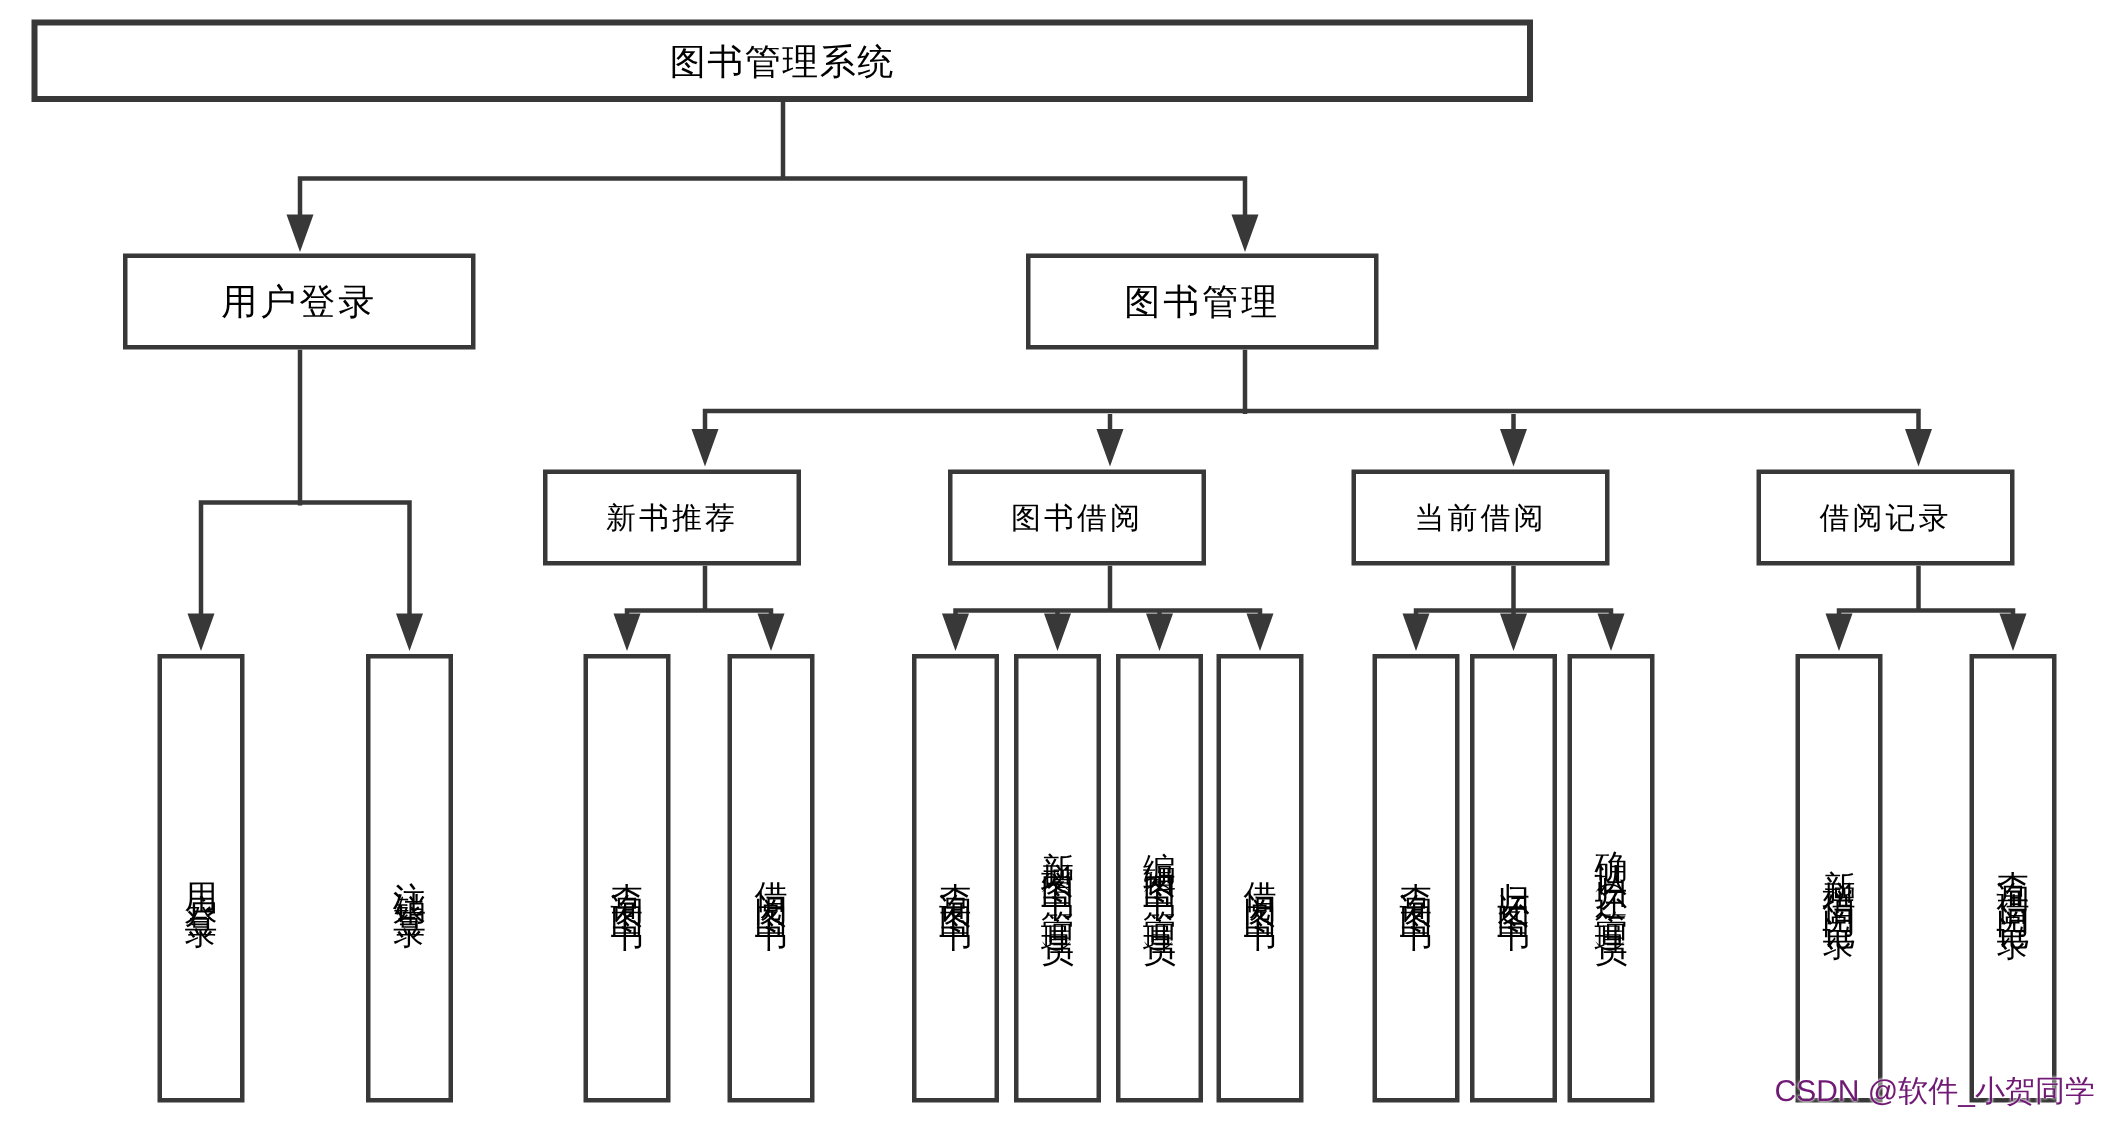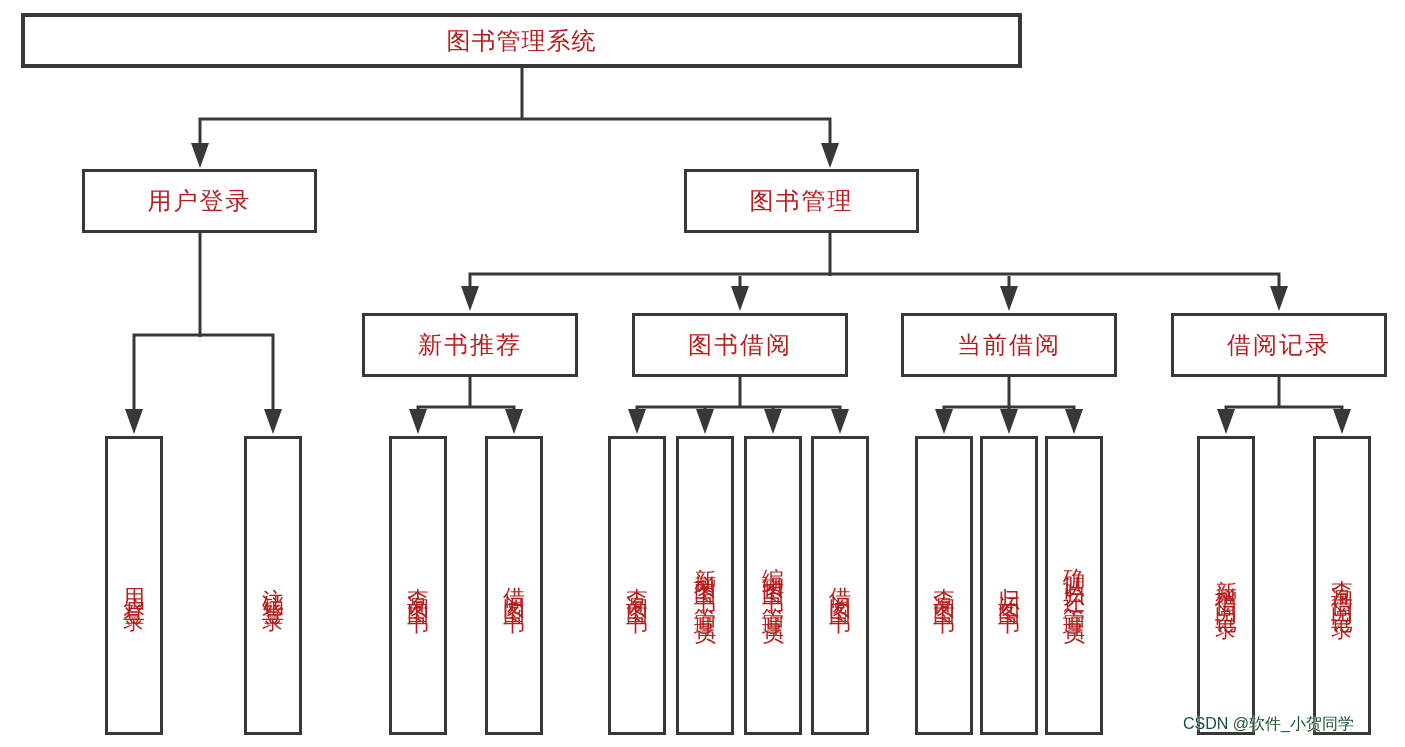--- a/index.html
+++ b/index.html
@@ -22,59 +22,59 @@
     z-index: 0;
   }
   .node {
     position: absolute;
     box-sizing: border-box;
     border: 3px solid #383838;
     background: #ffffff;
     display: flex;
     align-items: center;
     justify-content: center;
-    color: #b91c1c;
+    color: #000000;
     z-index: 1;
     font-family: Liberation Serif, serif;
   }
   .root-node {
     left: 21px; top: 13px;
     width: 1001px; height: 55px;
     border-width: 4px;
     font-size: 24px;
     letter-spacing: 1px;
   }
   .branch-node {
     width: 235px; height: 64px;
     top: 169px;
     font-size: 24px;
     letter-spacing: 2px;
   }
   .sub-node {
-    width: 216px; height: 64px;
+    width: 172px; height: 64px;
     top: 313px;
-    font-size: 24px;
+    font-size: 20px;
     letter-spacing: 2px;
   }
   .leaf {
     width: 58px; height: 299px;
     top: 436px;
     writing-mode: vertical-rl;
     text-orientation: mixed;
     font-size: 22px;
     letter-spacing: 8px;
     line-height: 1;
   }
   .watermark {
     position: absolute;
     left: 1183px;
     top: 714px;
     z-index: 5;
-    font-size: 16px;
-    color: #14532d;
+    font-size: 20px;
+    color: #701a75;
     white-space: nowrap;
     text-shadow: 0 0 2px #ffffff, 0 0 2px #ffffff;
   }
 </style>
 </head>
 <body>
 
 <div class="canvas">
 
   <svg class="wires" width="1405" height="747" viewBox="0 0 1405 747">

